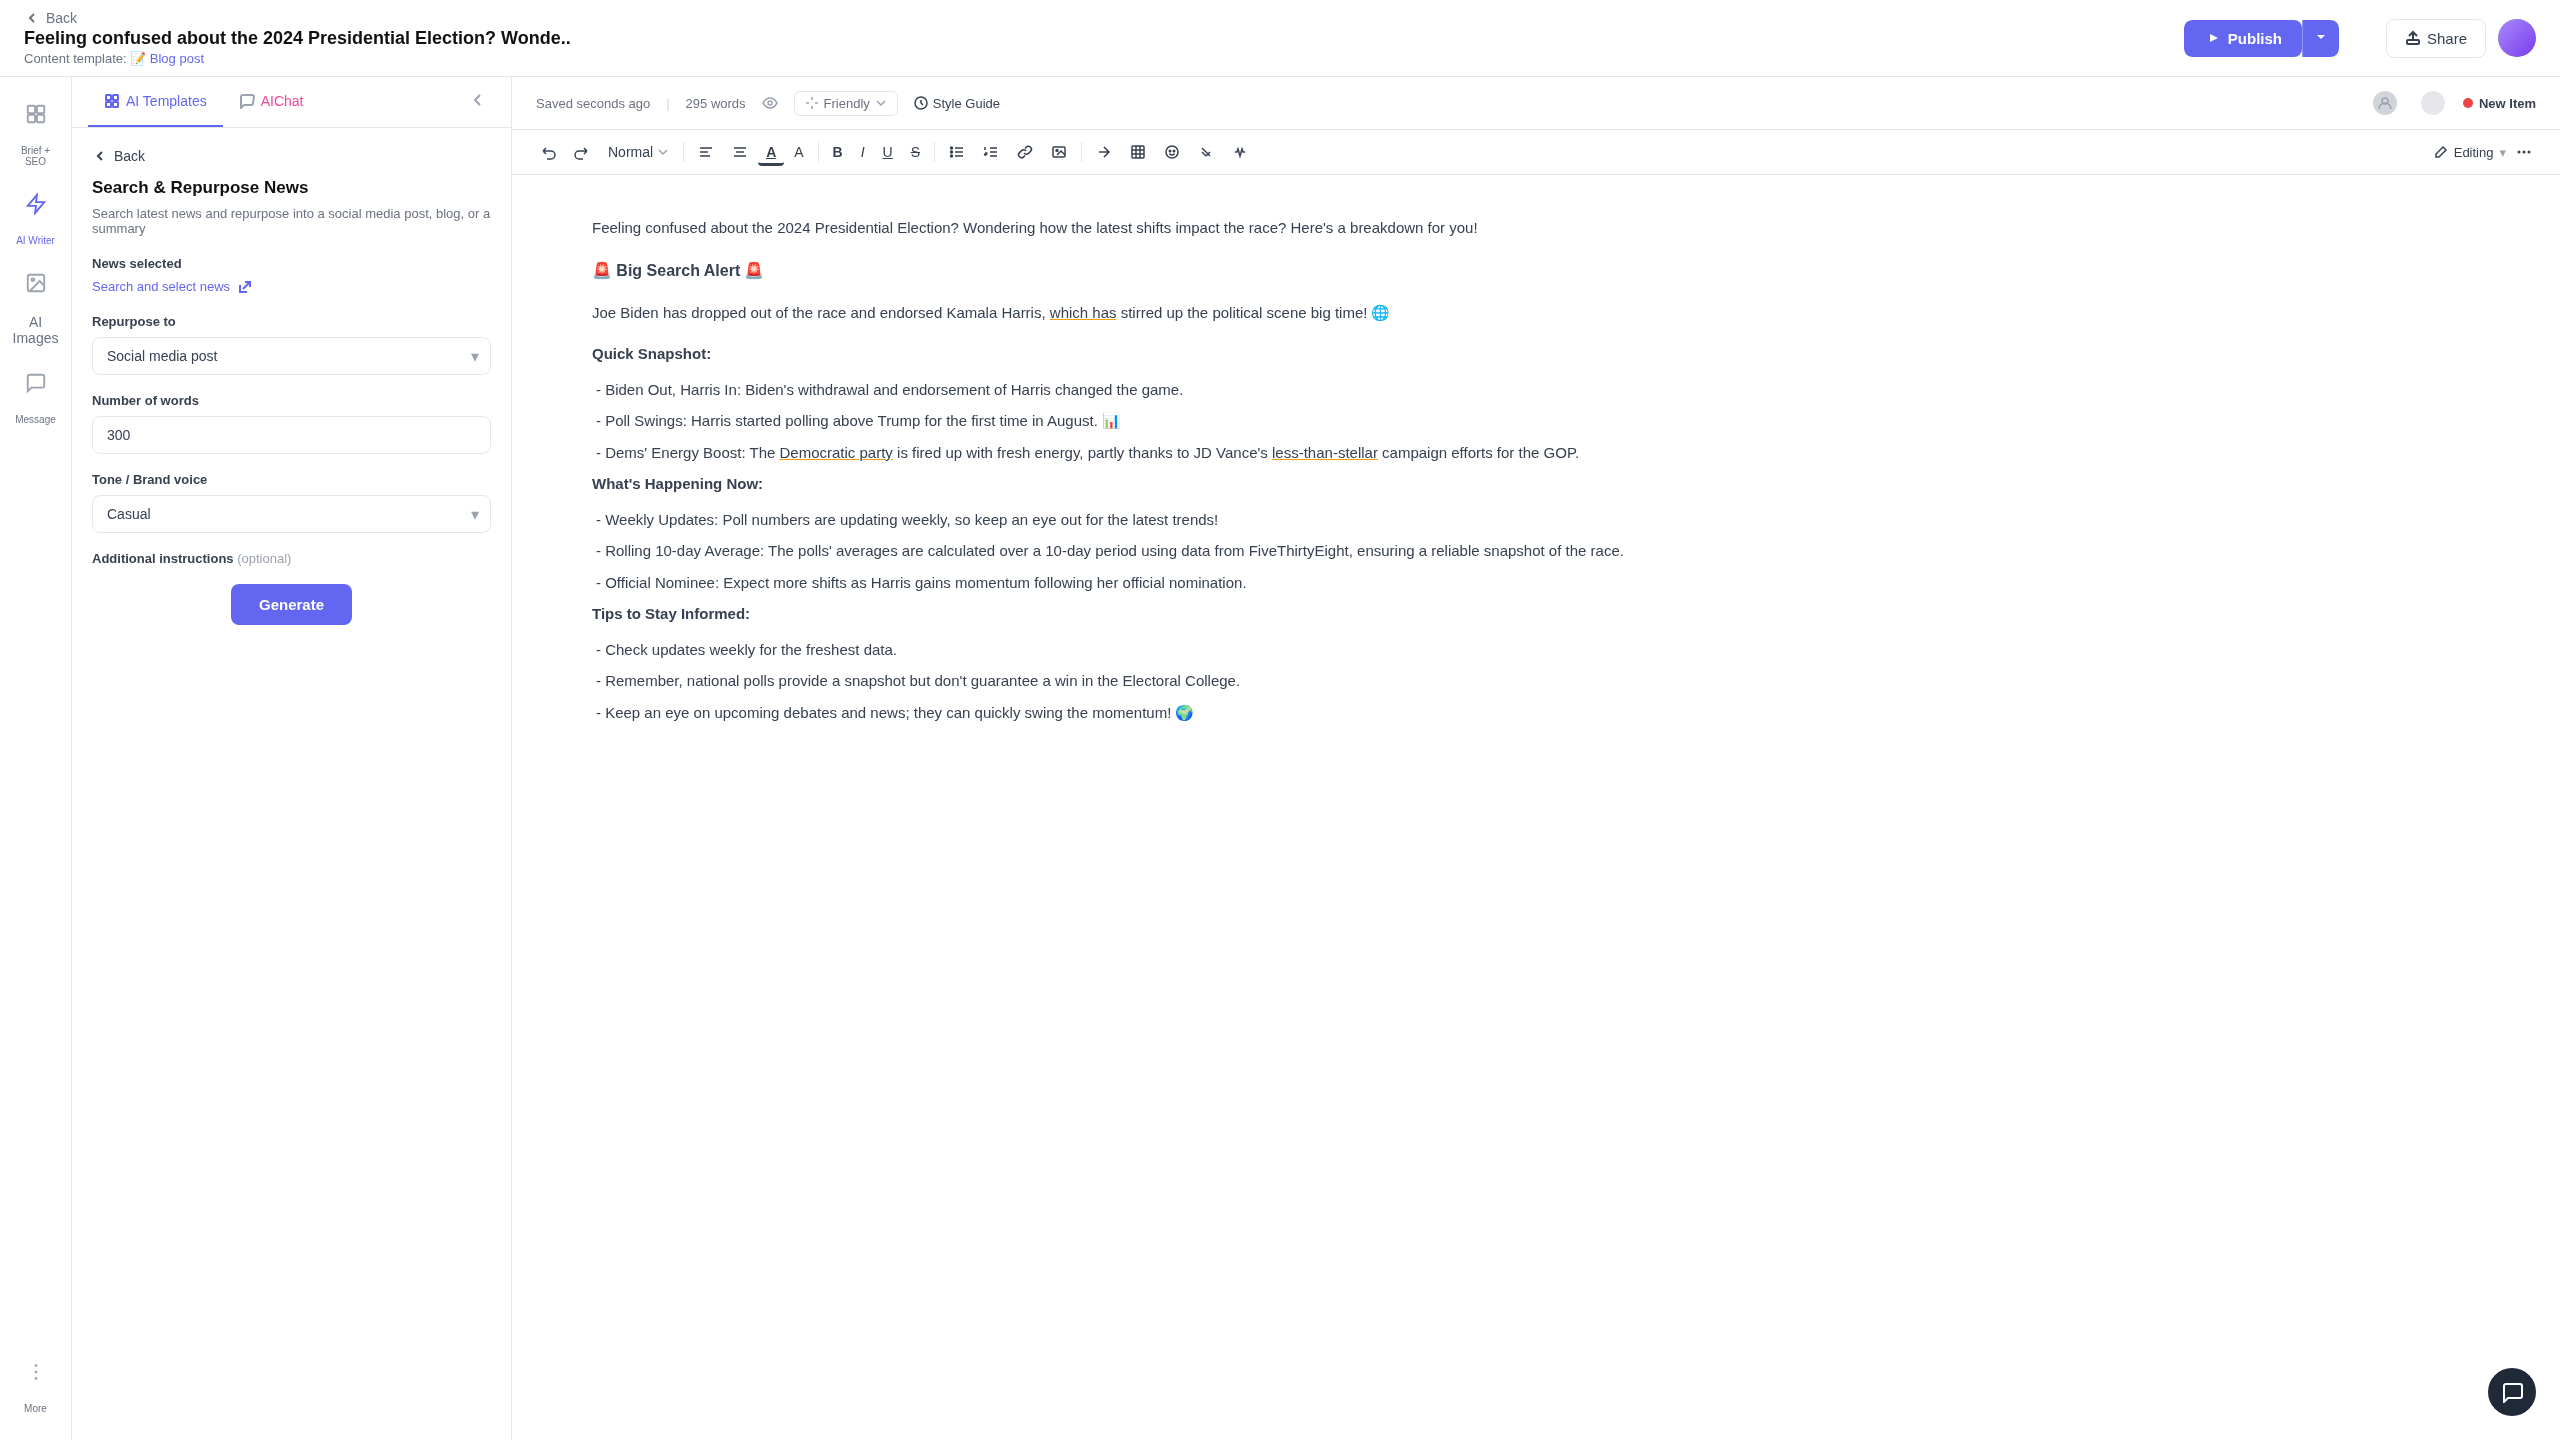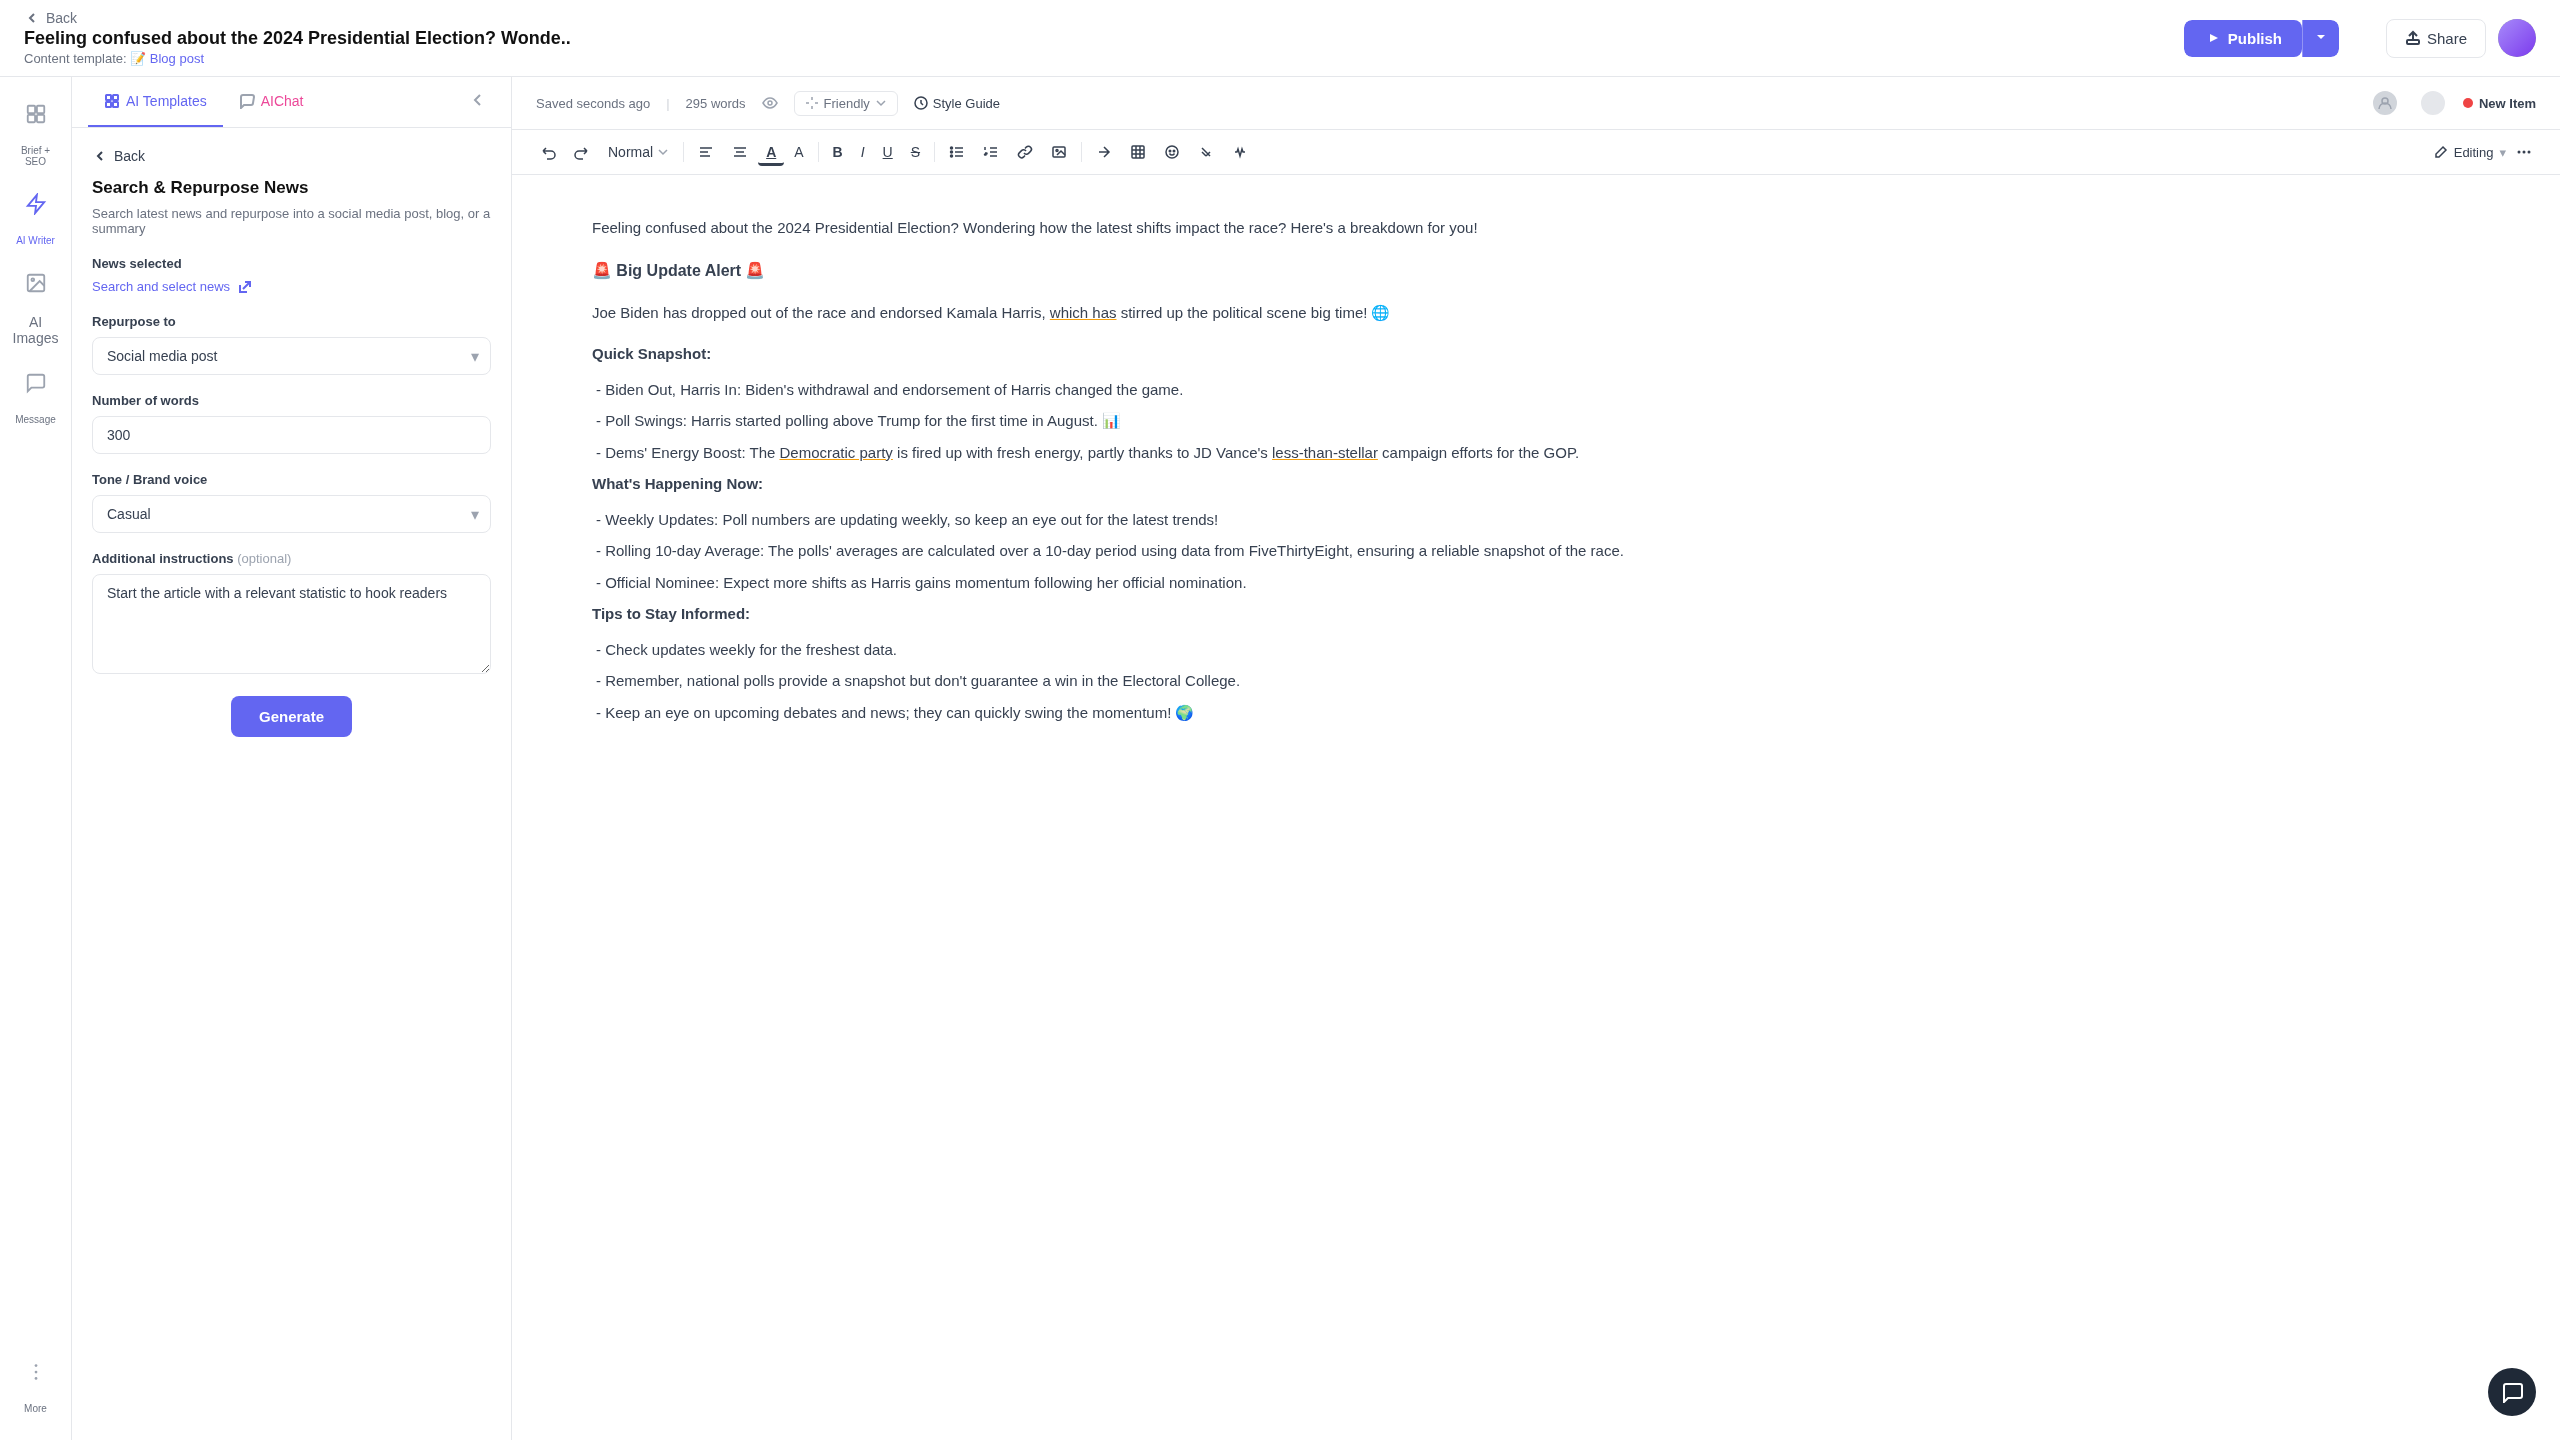--- a/index.html
+++ b/index.html
@@ -321,21 +321,20 @@
           </select>
           <span class="select-arrow">▾</span>
         </div>
       </div>
 
       <div class="field-group">
         <div class="field-label">
           <span>Additional instructions</span>
           <span style="font-weight:400;color:#9ca3af;">(optional)</span>
         </div>
-        <textarea class="textarea-field" style="">Start the article with a relevant statistic to hook readers</textarea>
       </div>
 
       <button class="btn-generate">
         <span>Generate</span>
       </button>
 
     </div>
   </div>
 
   <div class="editor-area">
@@ -496,21 +495,21 @@
             <circle cx="8" cy="8" r="1.5"></circle>
             <circle cx="13" cy="8" r="1.5"></circle>
           </svg>
       </button>
     </div>
 
     <div class="editor-content">
       <p>Feeling confused about the 2024 Presidential Election? Wondering how the latest shifts impact the race? Here's a breakdown for you!</p>
 
       <p class="alert-box">
-        <span>🚨 Big Update Alert 🚨</span>
+        <span>🚨 Big Search Alert 🚨</span>
       </p>
 
       <p>
         Joe Biden has dropped out of the race and endorsed Kamala Harris, <span class="underline-yellow">which has</span> stirred up the political scene big time! 🌐
       </p>
 
       <p class="section-title">Quick Snapshot:</p>
       <p class="bullet">- Biden Out, Harris In: Biden's withdrawal and endorsement of Harris changed the game.</p>
       <p class="bullet">- Poll Swings: Harris started polling above Trump for the first time in August. 📊</p>
       <p class="bullet">

